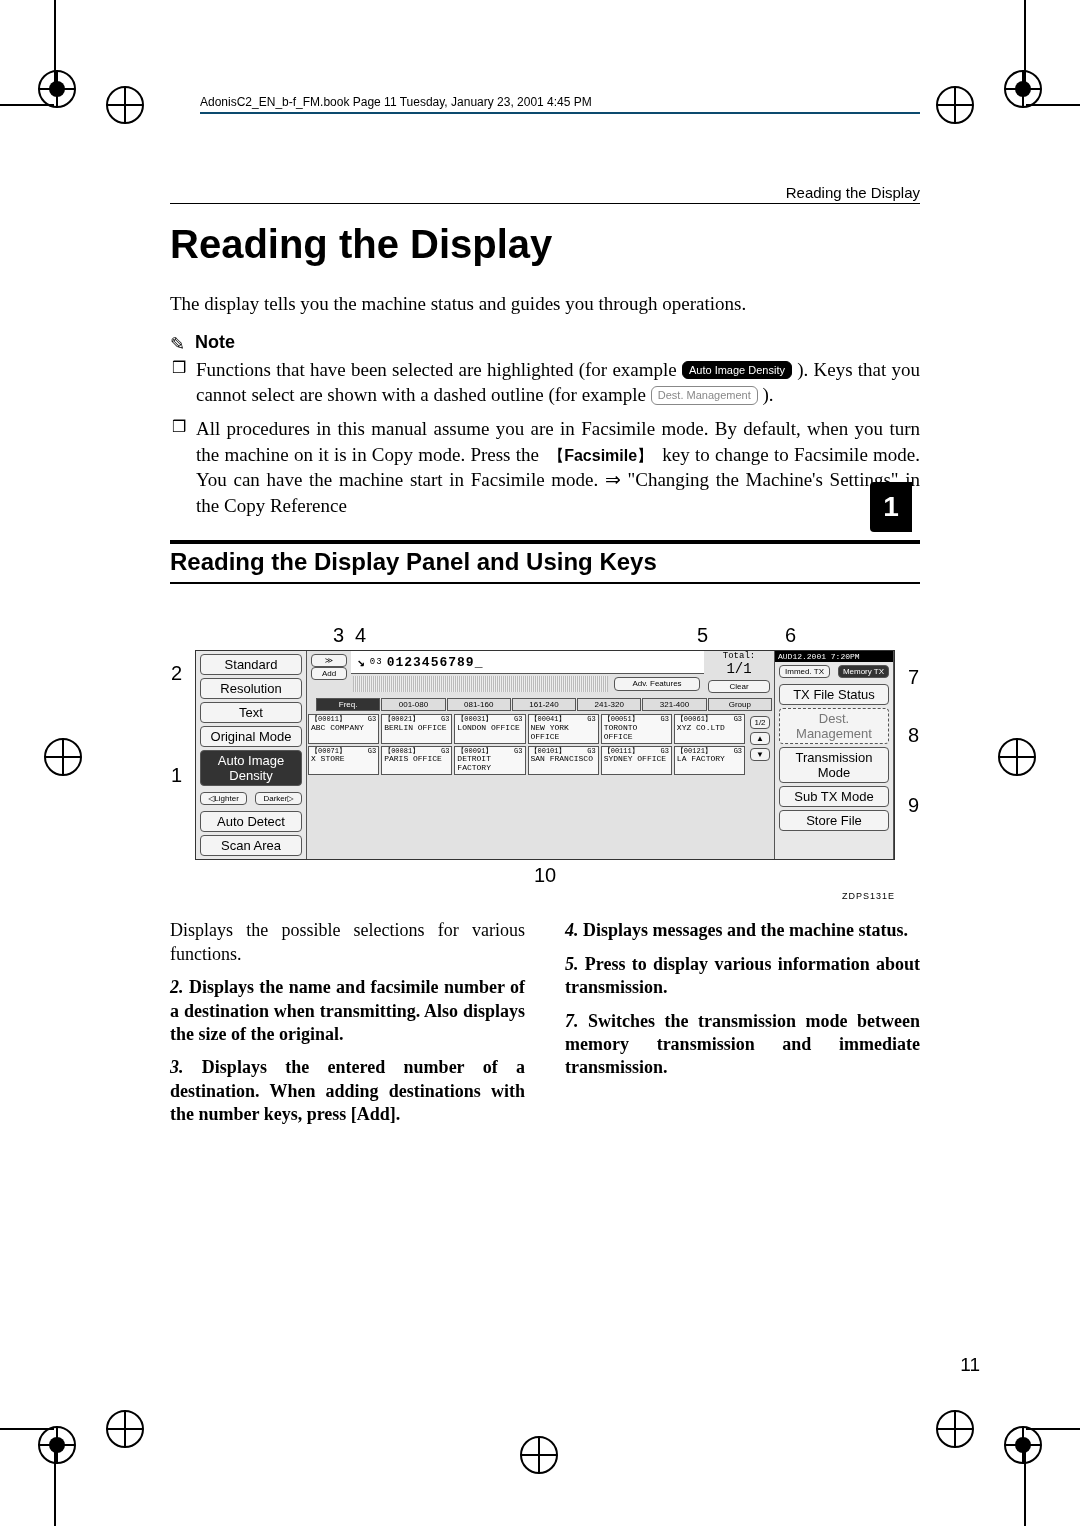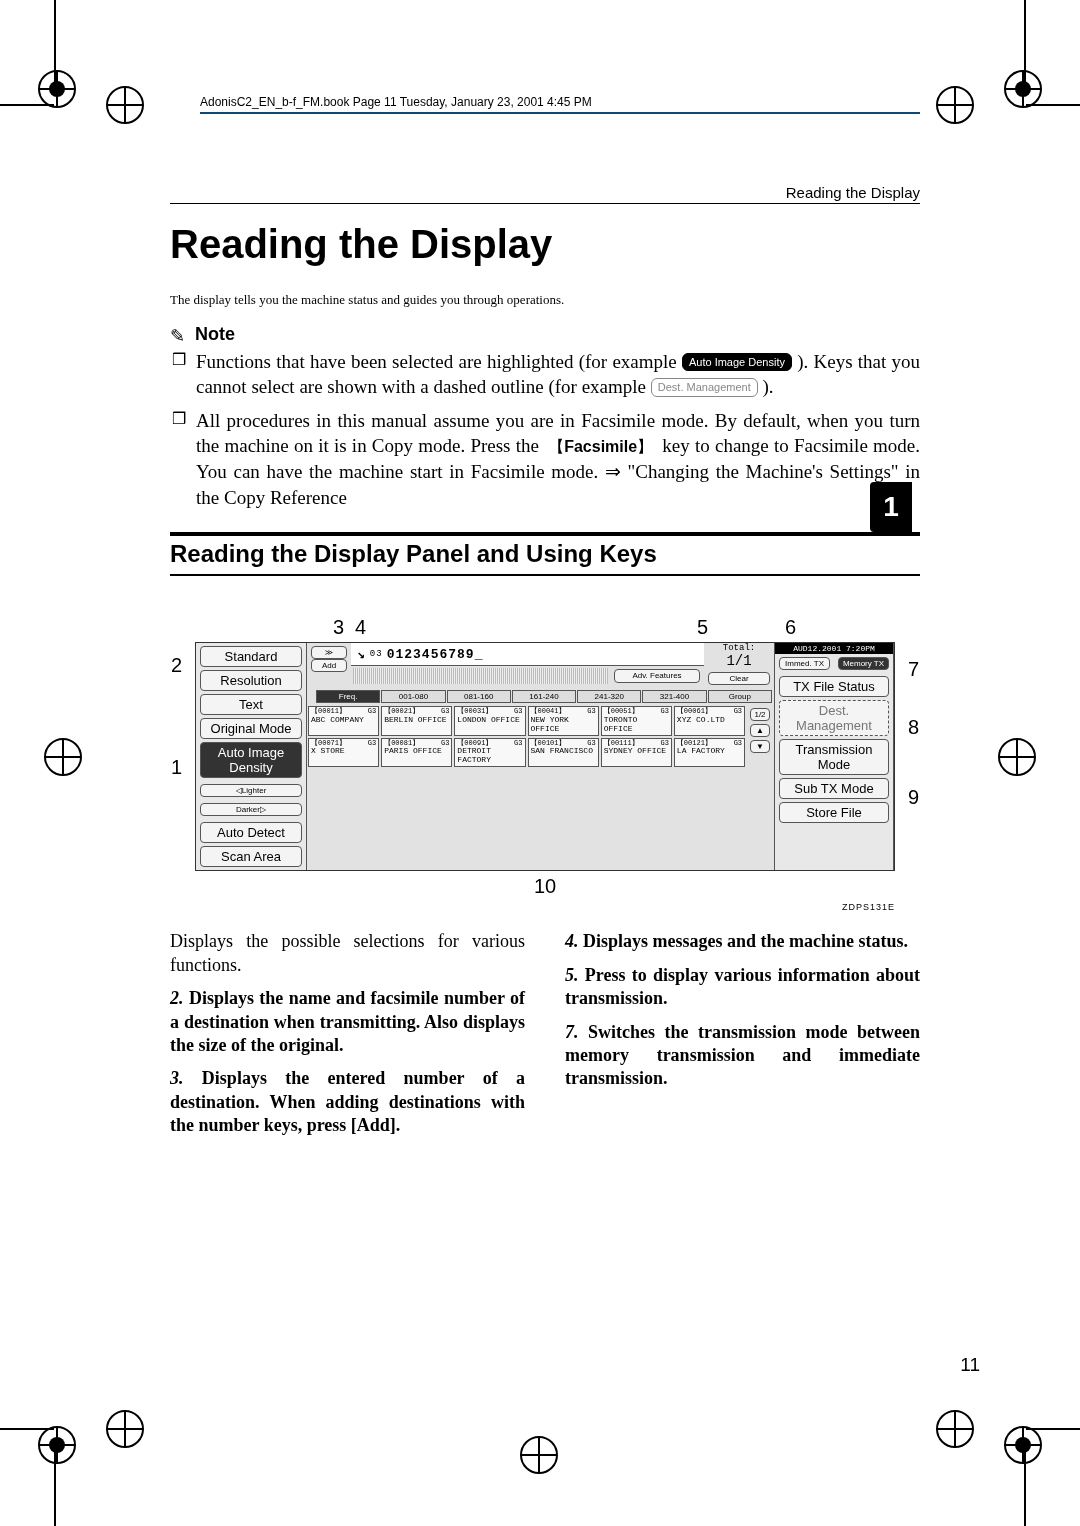--- a/index.html
+++ b/index.html
@@ -48,21 +48,21 @@
     padding-bottom: 2px;
     margin-top: 70px;
   }
   h1 {
     font-family: Arial, Helvetica, sans-serif;
     font-weight: bold;
     font-size: 40px;
     margin: 18px 0 24px 0;
   }
   .intro {
-    font-size: 13px;
+    font-size: 19px;
     line-height: 1.35;
     margin: 8px 0 14px 0;
   }
   .note-head {
     font-family: Arial, Helvetica, sans-serif;
     font-weight: bold;
     font-size: 18px;
     display: inline-block;
     margin-left: 6px;
   }
@@ -324,21 +324,21 @@
       <span class="side-num" style="right:-24px; top:170px;">9</span>
 
       <div class="panel">
 
         <div class="col leftcol">
           <span class="pbtn">Standard</span>
           <span class="pbtn">Resolution</span>
           <span class="pbtn">Text</span>
           <span class="pbtn">Original Mode</span>
           <span class="pbtn dark">Auto Image Density</span>
-          <div style="display:flex;flex-direction:column;">
+          <div style="display:flex;">
             <span class="pbtn small" style="flex:1">◁Lighter</span>
             <span class="pbtn small" style="flex:1">Darker▷</span>
           </div>
           <span class="pbtn">Auto Detect</span>
           <span class="pbtn">Scan Area</span>
         </div>
 
         <div class="col midcol">
 
           <div style="display:flex;">
@@ -467,21 +467,21 @@
             </div>
             <div style="width:28px;">
               <div class="pbtn small">1/2</div>
               <div class="pbtn small">▲</div>
               <div class="pbtn small">▼</div>
             </div>
           </div>
         </div>
 
         <div class="col rightcol">
-          <div style="background:#000;color:#fff;font-size:8px;padding:1px 3px;display:flex;justify-content:center;">
+          <div style="background:#000;color:#fff;font-size:8px;padding:1px 3px;display:flex;justify-content:flex-start;">
             <span>AUD</span>
             <span>12.2001  7:20PM</span>
           </div>
           <div style="display:flex;">
             <span class="pbtn small" style="flex:1">Immed. TX</span>
             <span class="pbtn small dark" style="flex:1">Memory TX</span>
           </div>
           <span class="pbtn">TX File Status</span>
           <span class="pbtn dashed">Dest. Management</span>
           <span class="pbtn">Transmission Mode</span>

